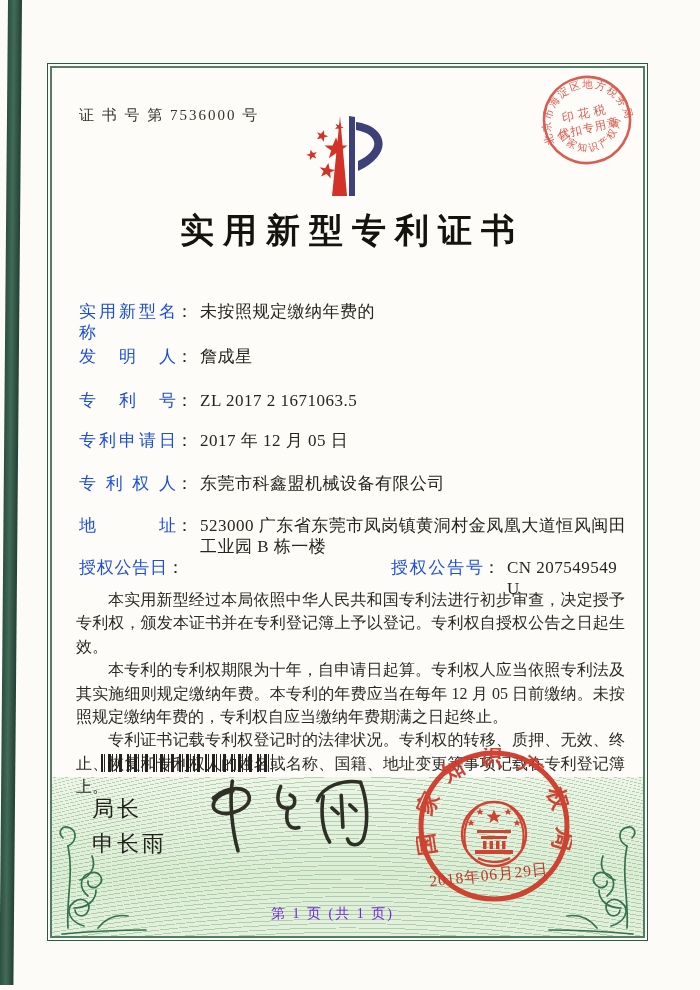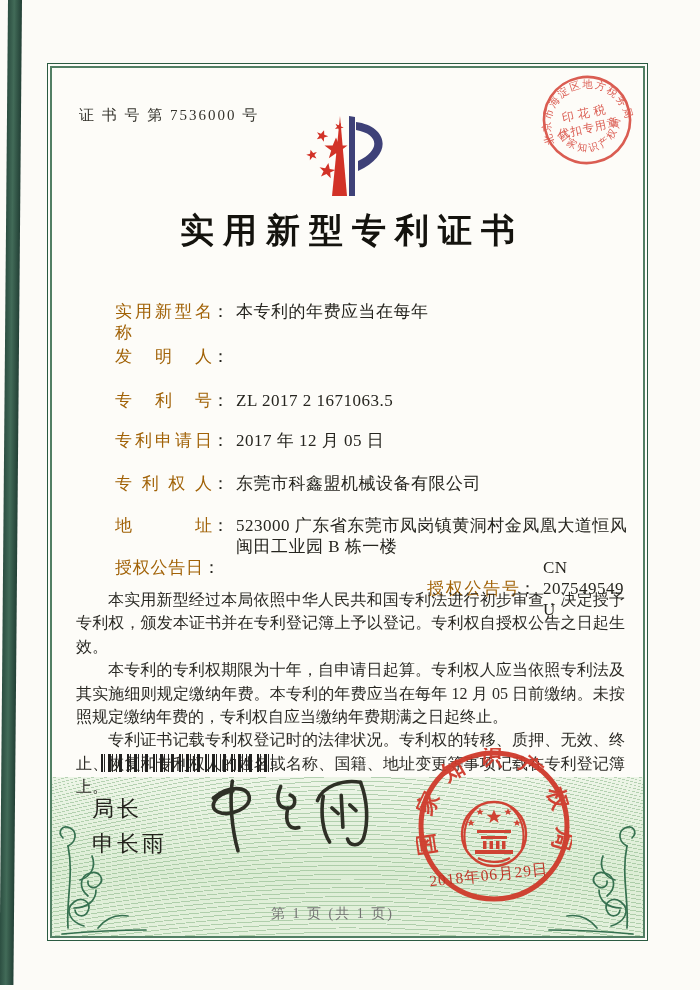--- a/index.html
+++ b/index.html
@@ -22,40 +22,40 @@
   .flourish{position:absolute;bottom:2px;z-index:1;}
   .flourish.left{left:6px;}
   .flourish.right{right:6px;transform:scaleX(-1);}
   .cert-no{position:absolute;left:31px;top:42px;font-size:15px;letter-spacing:2px;color:#35332c;z-index:2;}
   .stamp{position:absolute;left:491px;top:8px;width:96px;height:96px;z-index:3;transform:rotate(-12deg);opacity:.92;}
   .logo{position:absolute;left:251px;top:50px;width:94px;height:84px;z-index:2;}
   .title{position:absolute;left:0;right:0;top:144px;text-align:center;font-size:34px;font-weight:bold;
     letter-spacing:9px;text-indent:9px;color:#14130e;z-index:2;font-family:Liberation Serif, serif;}
   .field-row{position:absolute;left:31px;right:14px;display:flex;align-items:flex-start;
     font-size:17px;line-height:21px;z-index:2;}
-  .flabel{display:inline-block;width:97px;text-align:justify;text-align-last:justify;flex:none;color:#a16207;margin-left:36px;}
+  .flabel{display:inline-block;width:97px;text-align:justify;text-align-last:justify;flex:none;color:#1d4ed8;}
   .fcolon{flex:none;margin-right:7px;}
   .fvalue{flex:1;letter-spacing:.5px;}
-  .grant-no{position:absolute;left:312px;top:0;display:flex;align-items:center;}
+  .grant-no{position:absolute;left:312px;top:0;display:flex;}
   .grant-no .flabel{width:92px;}
   .paras{position:absolute;left:28px;right:22px;top:524px;font-size:16px;line-height:23.4px;
     text-align:justify;color:#2b2a25;z-index:2;}
   .paras p{margin:0;text-indent:2em;}
   .barcode{position:absolute;left:53px;top:690px;width:172px;height:18px;z-index:2;
     background:repeating-linear-gradient(90deg,
       #21211f 0 2px,transparent 2px 3px,#21211f 3px 4px,transparent 4px 7px,
       #21211f 7px 10px,transparent 10px 11px,#21211f 11px 12px,transparent 12px 15px,
       #21211f 15px 16px,transparent 16px 18px,#21211f 18px 21px,transparent 21px 26px);}
   .director{position:absolute;left:44px;top:727px;font-size:22px;letter-spacing:3px;color:#24231d;z-index:2;line-height:35px;}
   .signature{position:absolute;left:148px;top:700px;z-index:2;transform:rotate(-3deg);}
   .seal{position:absolute;left:368px;top:684px;width:156px;height:156px;z-index:2;opacity:.95;}
   .seal-date{position:absolute;left:381px;top:799px;width:160px;font-size:15.5px;letter-spacing:1px;
     color:#bf3527;transform:rotate(-6deg);z-index:3;white-space:nowrap;}
   .footer{position:absolute;left:0;right:30px;top:841px;text-align:center;font-size:14px;
-    letter-spacing:2px;color:#737373;z-index:2;}
+    letter-spacing:2px;color:#6d28d9;z-index:2;}
   svg text{font-family:"Liberation Serif","DejaVu Serif",serif;}
 </style>
 </head>
 <body>
 
 <div class="root">
 
   
   <svg width="0" height="0" aria-hidden="true">
     <defs>
@@ -123,25 +123,26 @@
         <use href="#star5" transform="translate(13,41) scale(0.55) rotate(-15)"></use>
         <use href="#star5" transform="translate(28,57) scale(0.8) rotate(10)"></use>
       </g>
     </svg>
 
     <div class="title">实用新型专利证书</div>
 
     <div class="field-row" style="top:237px">
       <span class="flabel">实用新型名称</span>
         <span class="fcolon">：</span>
-      <span class="fvalue">本专利的年费应当在每年</span>
+      <span class="fvalue">未按照规定缴纳年费的</span>
     </div>
     <div class="field-row" style="top:282px">
       <span class="flabel">发明人</span>
         <span class="fcolon">：</span>
+      <span class="fvalue">詹成星</span>
     </div>
     <div class="field-row" style="top:326px">
       <span class="flabel">专利号</span>
         <span class="fcolon">：</span>
       <span class="fvalue">ZL 2017 2 1671063.5</span>
     </div>
     <div class="field-row" style="top:366px">
       <span class="flabel">专利申请日</span>
         <span class="fcolon">：</span>
       <span class="fvalue">2017 年 12 月 05 日</span>

